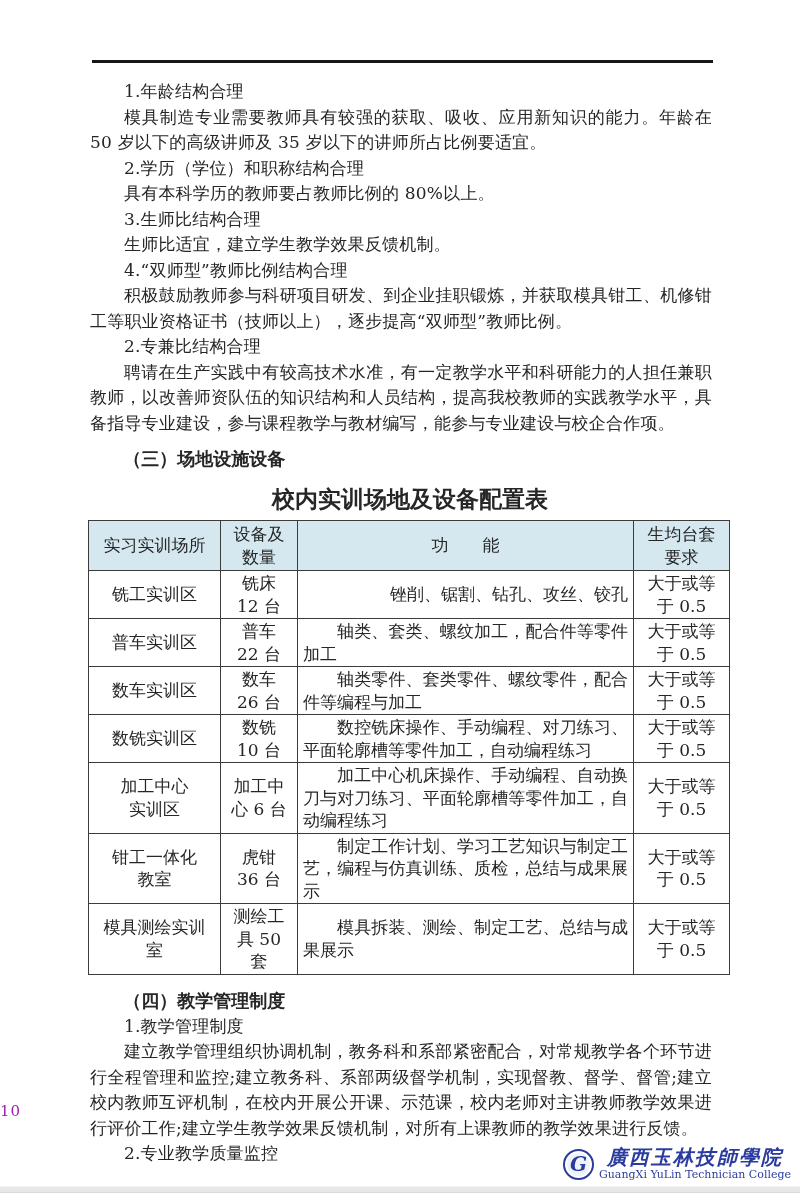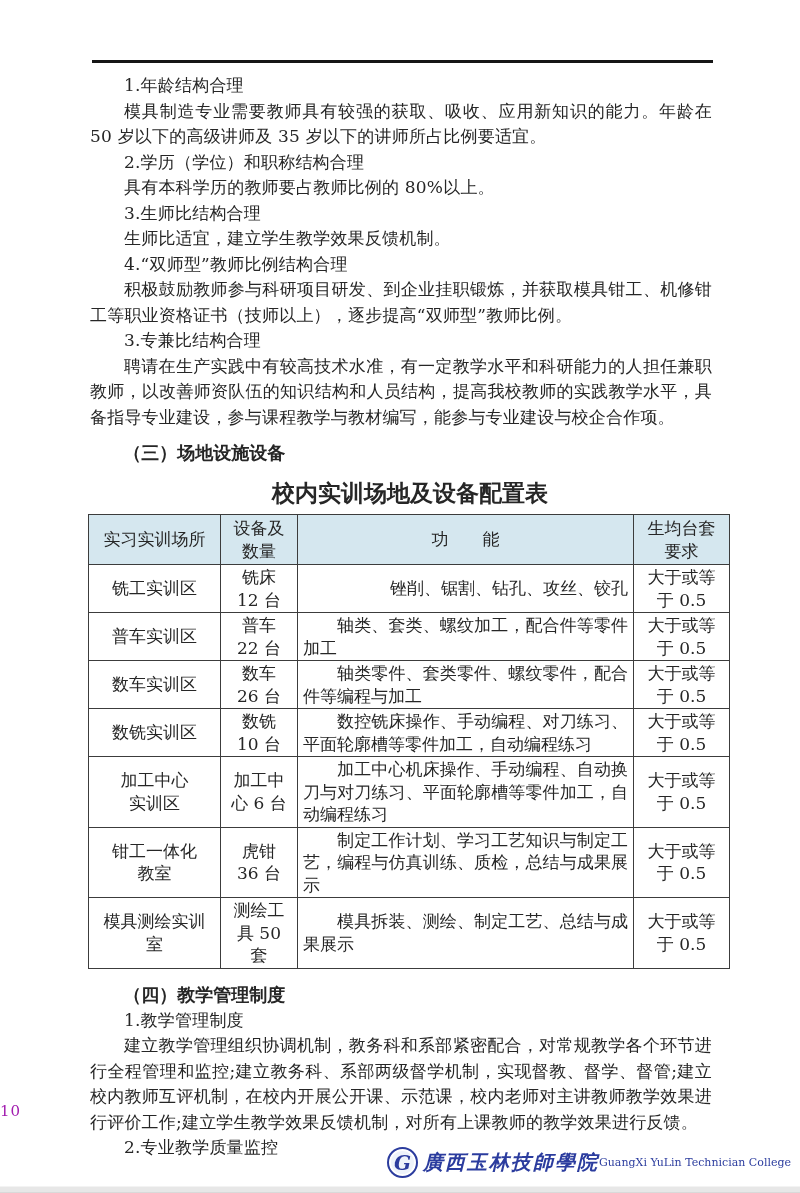--- a/index.html
+++ b/index.html
@@ -9,21 +9,21 @@
     position: relative;
     overflow: hidden;
     font-family: "DejaVu Serif", "Liberation Serif", serif;
     color: #262626;
   }
   .header-rule {
     position: absolute; left: 92px; top: 60px;
     width: 621px; height: 3px; background: #161616;
   }
   .content {
-    position: absolute; left: 90px; top: 73px; width: 622px;
+    position: absolute; left: 90px; top: 79px; width: 622px;
   }
   .para {
     margin: 0;
     font-size: 17px;
     line-height: 25.5px;
     text-indent: 2em;
     text-align: justify;
     letter-spacing: 0.2px;
   }
   .heading {
@@ -87,21 +87,21 @@
     width: 31px; height: 31px; border-radius: 50%;
     border: 2px solid #2b3c9e;
     background: #eef3fb;
     box-shadow: inset 0 0 0 2px #ffffff;
     color: #2b3c9e;
     font-family: "DejaVu Serif", serif;
     font-style: italic; font-weight: bold; font-size: 20px;
     display: flex; align-items: center; justify-content: center;
     box-sizing: border-box;
   }
-  .logo-text { display: flex; align-items: center; }
+  .logo-text { display: flex; flex-direction: column; align-items: center; }
   .logo-cn {
     font-family: "DejaVu Serif", "Liberation Serif", serif;
     font-style: italic; font-weight: bold;
     font-size: 20px; line-height: 21px;
     color: #2b3c9e; letter-spacing: 2px;
   }
   .logo-en {
     font-family: "DejaVu Serif", "Liberation Serif", serif;
     font-size: 11px; line-height: 13px;
     color: #2b3c9e;
@@ -123,21 +123,21 @@
 <div class="content">
   <div>
       <p class="para">1.年龄结构合理</p>
       <p class="para">模具制造专业需要教师具有较强的获取、吸收、应用新知识的能力。年龄在 50 岁以下的高级讲师及 35 岁以下的讲师所占比例要适宜。</p>
       <p class="para">2.学历（学位）和职称结构合理</p>
       <p class="para">具有本科学历的教师要占教师比例的 80%以上。</p>
       <p class="para">3.生师比结构合理</p>
       <p class="para">生师比适宜，建立学生教学效果反馈机制。</p>
       <p class="para">4.“双师型”教师比例结构合理</p>
       <p class="para">积极鼓励教师参与科研项目研发、到企业挂职锻炼，并获取模具钳工、机修钳工等职业资格证书（技师以上），逐步提高“双师型”教师比例。</p>
-      <p class="para">3.专兼比结构合理</p>
+      <p class="para">2.专兼比结构合理</p>
       <p class="para">聘请在生产实践中有较高技术水准，有一定教学水平和科研能力的人担任兼职教师，以改善师资队伍的知识结构和人员结构，提高我校教师的实践教学水平，具备指导专业建设，参与课程教学与教材编写，能参与专业建设与校企合作项。</p>
     </div>
 
   <div class="heading">（三）场地设施设备</div>
 
   <div class="table-title">校内实训场地及设备配置表</div>
 
   <table class="config-table">
     <colgroup>
         <col class="c1">

